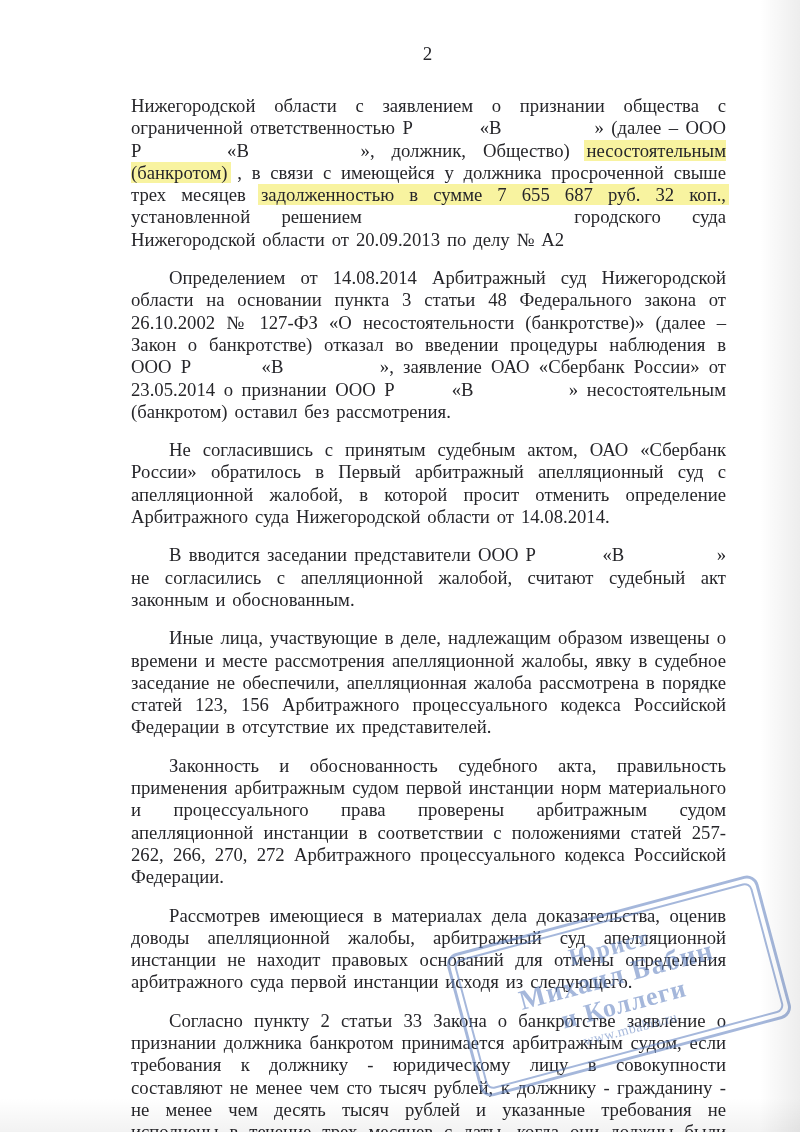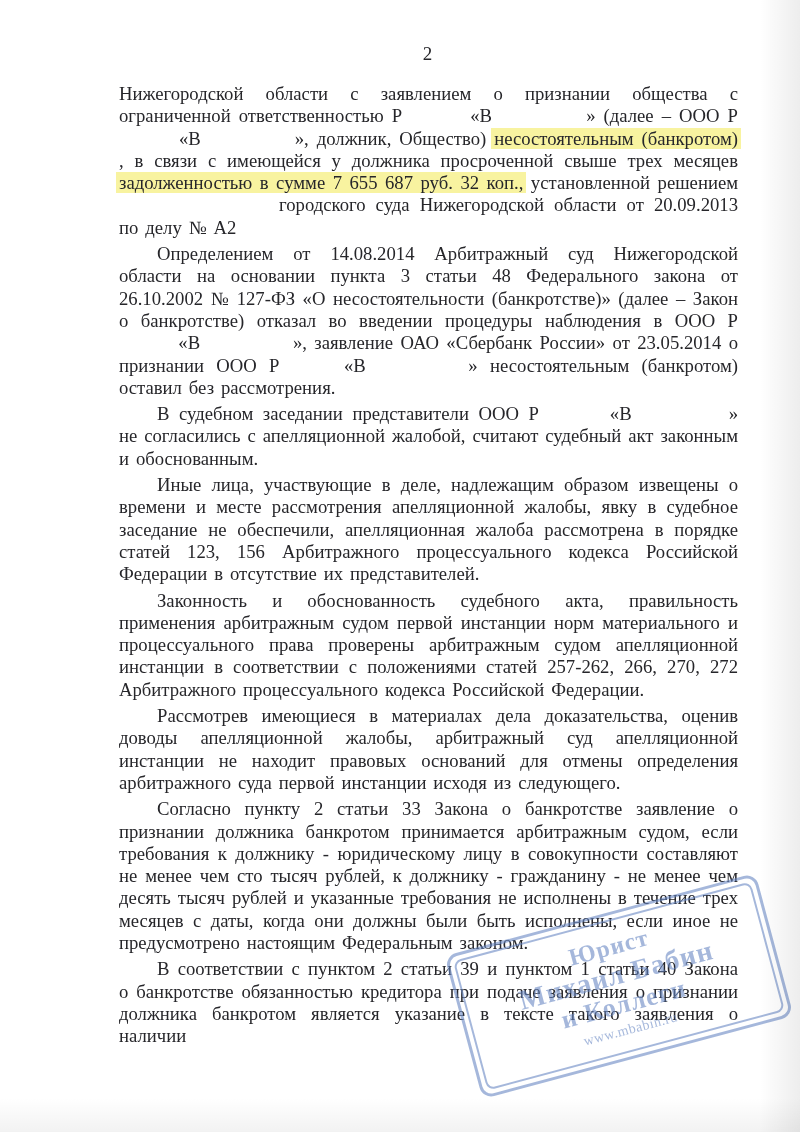--- a/index.html
+++ b/index.html
@@ -43,21 +43,21 @@
   .doc-body {
     position: absolute;
     top: 79px; left: 115px; width: 627px;
     font-size: 18.7px;
     line-height: 22.3px;
     text-align: justify;
     word-spacing: 0.12em;
     color: var(--text-color);
   }
   .doc-body p {
-    margin: 4px;
+    margin: 16px;
     text-indent: 38px;
   }
   .doc-body p.no-indent { text-indent: 0; }
   .doc-body .hl {
     background: var(--highlight);
     box-shadow: -3px 0 0 var(--highlight), 3px 0 0 var(--highlight);
   }
   .doc-body .gap {
     display: inline-block;
     height: 1px;
@@ -98,21 +98,22 @@
 </style>
 </head>
 <body>
 
 <div class="page">
   <div class="page-number">2</div>
 
   <div class="doc-body">
       <p class="no-indent"><span>Нижегородской области с заявлением о признании общества с ограниченной ответственностью Р</span> <span class="gap" style="width: 52px;"></span> <span>«В</span> <span class="gap" style="width: 78px;"></span> <span>» (далее – ООО Р</span> <span class="gap" style="width: 52px;"></span> <span>«В</span> <span class="gap" style="width: 78px;"></span> <span>», должник, Общество) </span> <span class="hl">несостоятельным (банкротом)</span> <span>, в связи с имеющейся у должника просроченной свыше трех месяцев </span> <span class="hl">задолженностью в сумме 7 655 687 руб. 32 коп.,</span> <span> установленной решением</span> <span class="gap" style="width: 150px;"></span> <span>городского суда Нижегородской области от 20.09.2013 по делу № А2</span> </p>
       <p><span>Определением от 14.08.2014 Арбитражный суд Нижегородской области на основании пункта 3 статьи 48 Федерального закона от 26.10.2002 № 127-ФЗ «О несостоятельности (банкротстве)» (далее – Закон о банкротстве) отказал во введении процедуры наблюдения в ООО Р</span> <span class="gap" style="width: 52px;"></span> <span>«В</span> <span class="gap" style="width: 78px;"></span> <span>», заявление ОАО «Сбербанк России» от 23.05.2014 о признании ООО Р</span> <span class="gap" style="width: 40px;"></span> <span>«В</span> <span class="gap" style="width: 78px;"></span> <span>» несостоятельным (банкротом) оставил без рассмотрения.</span> </p>
-      <p><span>В судебном заседании представители ООО Р</span> <span class="gap" style="width: 52px;"></span> <span>«В</span> <span class="gap" style="width: 78px;"></span> <span>» не согласились с апелляционной жалобой, считают судебный акт законным и обоснованным.</span> </p>
+      <p><span>Не согласившись с принятым судебным актом, ОАО «Сбербанк России» обратилось в Первый арбитражный апелляционный суд с апелляционной жалобой, в которой просит отменить определение Арбитражного суда Нижегородской области от 14.08.2014.</span> </p>
+      <p><span>В вводится заседании представители ООО Р</span> <span class="gap" style="width: 52px;"></span> <span>«В</span> <span class="gap" style="width: 78px;"></span> <span>» не согласились с апелляционной жалобой, считают судебный акт законным и обоснованным.</span> </p>
       <p><span>Иные лица, участвующие в деле, надлежащим образом извещены о времени и месте рассмотрения апелляционной жалобы, явку в судебное заседание не обеспечили, апелляционная жалоба рассмотрена в порядке статей 123, 156 Арбитражного процессуального кодекса Российской Федерации в отсутствие их представителей.</span> </p>
       <p><span>Законность и обоснованность судебного акта, правильность применения арбитражным судом первой инстанции норм материального и процессуального права проверены арбитражным судом апелляционной инстанции в соответствии с положениями статей 257-262, 266, 270, 272 Арбитражного процессуального кодекса Российской Федерации.</span> </p>
       <p><span>Рассмотрев имеющиеся в материалах дела доказательства, оценив доводы апелляционной жалобы, арбитражный суд апелляционной инстанции не находит правовых оснований для отмены определения арбитражного суда первой инстанции исходя из следующего.</span> </p>
       <p><span>Согласно пункту 2 статьи 33 Закона о банкротстве заявление о признании должника банкротом принимается арбитражным судом, если требования к должнику - юридическому лицу в совокупности составляют не менее чем сто тысяч рублей, к должнику - гражданину - не менее чем десять тысяч рублей и указанные требования не исполнены в течение трех месяцев с даты, когда они должны были быть исполнены, если иное не предусмотрено настоящим Федеральным законом.</span> </p>
       <p><span>В соответствии с пунктом 2 статьи 39 и пунктом 1 статьи 40 Закона о банкротстве обязанностью кредитора при подаче заявления о признании должника банкротом является указание в тексте такого заявления о наличии</span> </p>
     </div>
 
   <div class="stamp">
     <div class="stamp-box"></div>
     <div class="stamp-text">

